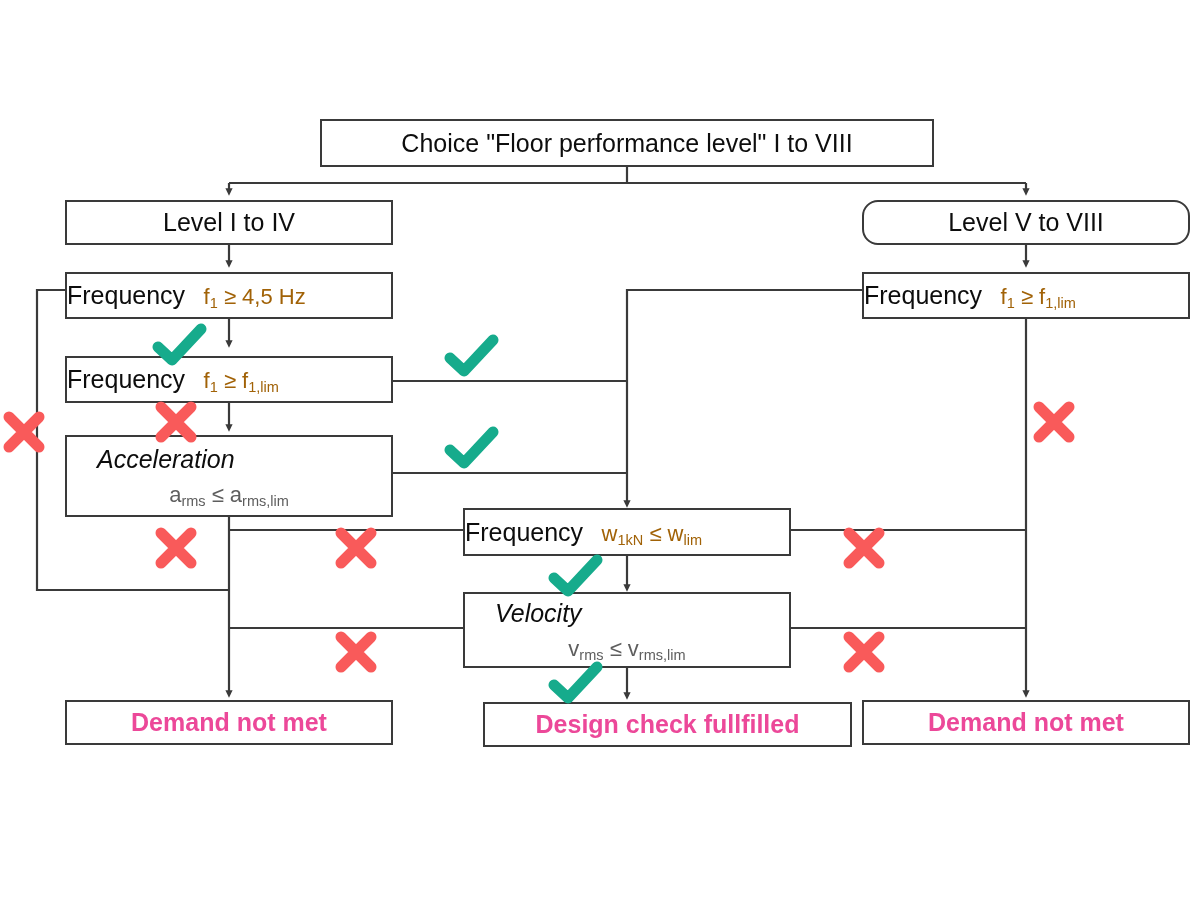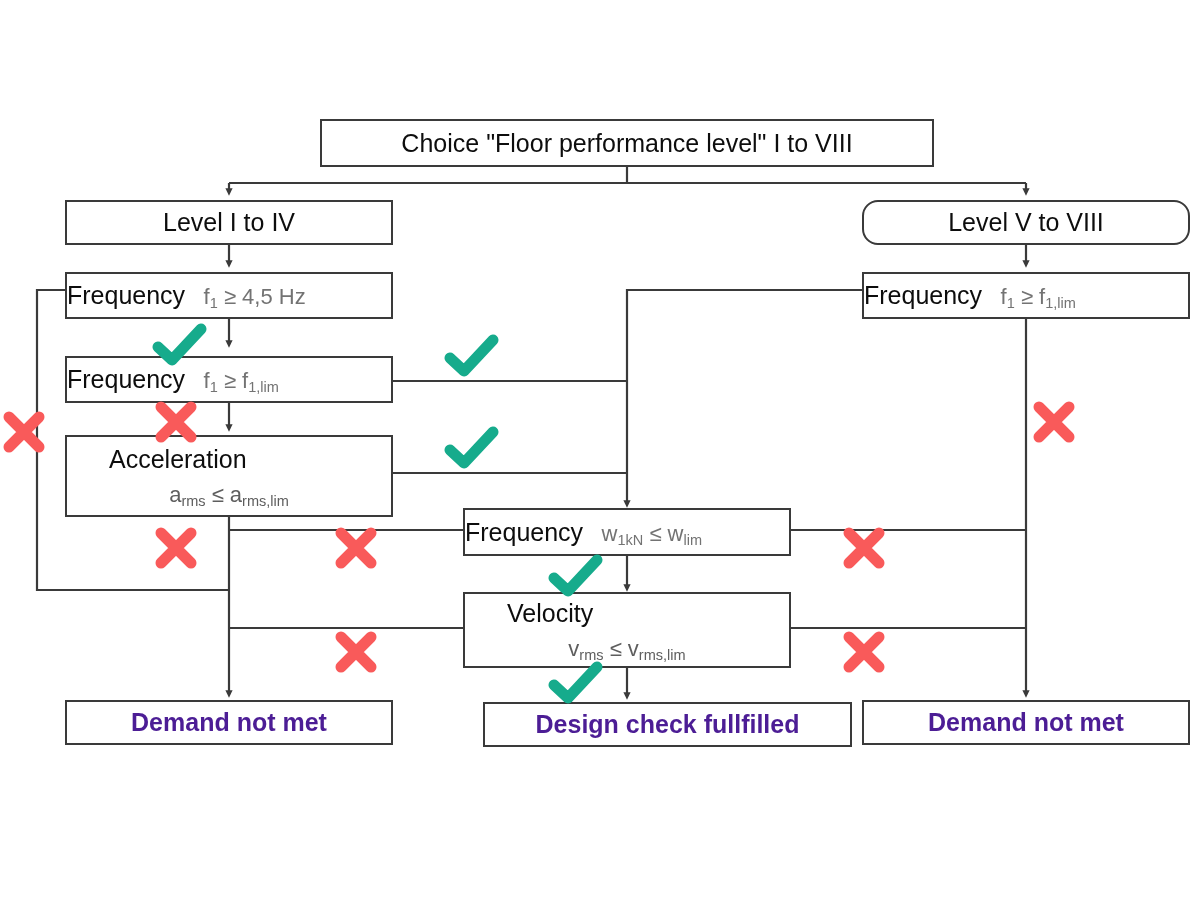--- a/index.html
+++ b/index.html
@@ -45,41 +45,42 @@
   .row-inline {
     display: flex;
     align-items: baseline;
     justify-content: center;
   }
   .lbl {
     color: #0d0d0d;
     font-size: 25px;
   }
   .frm {
-    color: #737373;
+    color: #a16207;
     font-size: 22px;
     margin-left: 14px;
   }
   .frm-blk {
     color: #5e5e5e;
     font-size: 22px;
     text-align: center;
     display: block;
     margin-top: 8px;
   }
   .leftlab {
     text-align: left;
-    padding-left: 42px;
+    padding-left: 30px;
     font-size: 25px;
     color: #0d0d0d;
+    font-style: italic;
   }
   .bold-res {
     font-weight: bold;
     font-size: 25px;
-    color: #4c1d95;
+    color: #ec4899;
     text-align: center;
   }
   sub {
     font-size: 0.66em;
     vertical-align: baseline;
     position: relative;
     top: 0.3em;
   }
   .mark {
     position: absolute;

